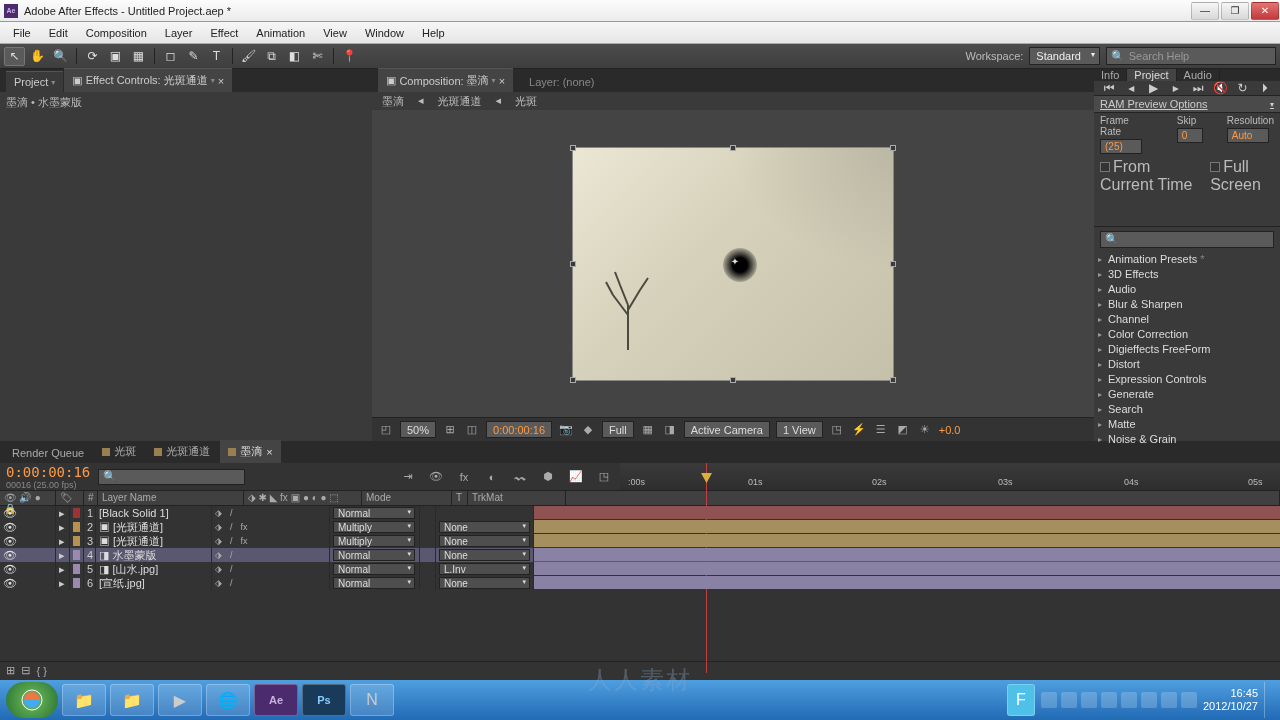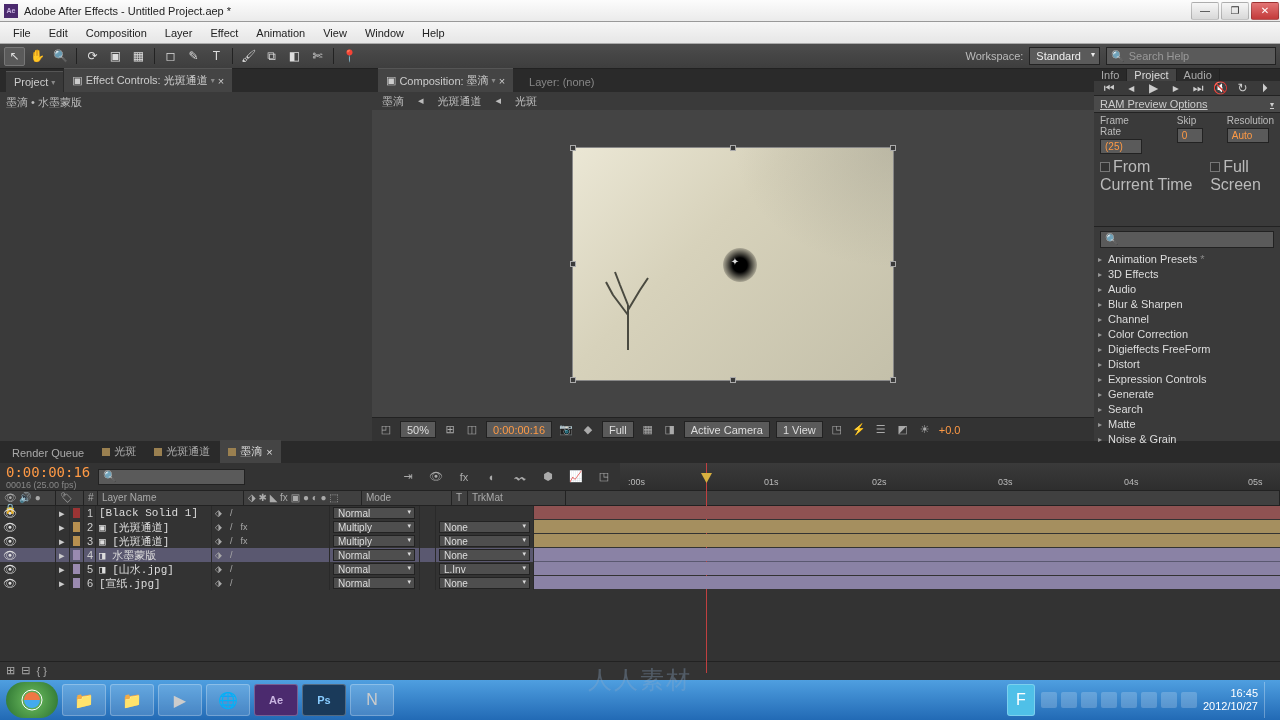--- a/index.html
+++ b/index.html
@@ -96,21 +96,21 @@
 .col-hdr { height: 15px; display: flex; background: #404040; border-bottom: 1px solid #222; font-size: 10px; color: #aaa; }
 .col-hdr > div { padding: 1px 4px; border-right: 1px solid #222; }
 
 .layers { }
 .layer-row { height: 14px; display: flex; align-items: center; }
 .layer-row.sel { background: #5a5870; }
 .lcell { height: 14px; display: flex; align-items: center; border-right: 1px solid #2a2a2a; padding: 0 3px; }
 .eye { width: 10px; text-align: center; color: #ddd; }
 .swatch { width: 10px; height: 10px; }
 .num { width: 12px; text-align: right; color: #ccc; }
-.lname { width: 116px; color: #ddd; overflow: hidden; white-space: nowrap; font-family: Liberation Mono, monospace; }
+.lname { width: 116px; color: #ddd; overflow: hidden; white-space: nowrap; }
 .sw-col { display: flex; gap: 8px; width: 118px; color: #aaa; font-size: 9px; }
 .mode-drop { width: 82px; background: #4e4e4e; border: 1px solid #222; padding: 0 4px; color: #ddd; font-size: 10px; height: 12px; position: relative; }
 .mode-drop:after { content: "▾"; position: absolute; right: 3px; font-size: 7px; }
 .trk-drop { width: 92px; background: #4e4e4e; border: 1px solid #222; padding: 0 4px; color: #ddd; font-size: 10px; height: 12px; position: relative; }
 .trk-drop:after { content: "▾"; position: absolute; right: 3px; font-size: 7px; }
 .bar-area { flex: 1; height: 14px; position: relative; }
 .bar { position: absolute; left: 0; right: 0; top: 0; height: 13px; }
 
 .tl-footer { height: 18px; background: #333; display: flex; align-items: center; padding: 0 6px; gap: 6px; color: #aaa; border-top: 1px solid #222; margin-top: auto; }
 
@@ -347,21 +347,21 @@
       <span class="tl-tbtn">👁</span>
       <span class="tl-tbtn">fx</span>
       <span class="tl-tbtn">◐</span>
       <span class="tl-tbtn">〰</span>
       <span class="tl-tbtn">⬢</span>
       <span class="tl-tbtn">📈</span>
       <span class="tl-tbtn">◳</span>
     </div>
     <div class="tl-right-hdr">
       <span class="ruler-tick" style="left:8px">:00s</span>
-      <span class="ruler-tick" style="left:144px">01s</span>
+      <span class="ruler-tick" style="left:128px">01s</span>
       <span class="ruler-tick" style="left:252px">02s</span>
       <span class="ruler-tick" style="left:378px">03s</span>
       <span class="ruler-tick" style="left:504px">04s</span>
       <span class="ruler-tick" style="left:628px">05s</span>
       <div class="cti" style="left:86px">
           <div class="cti-head"></div>
         </div>
     </div>
   </div>
 

